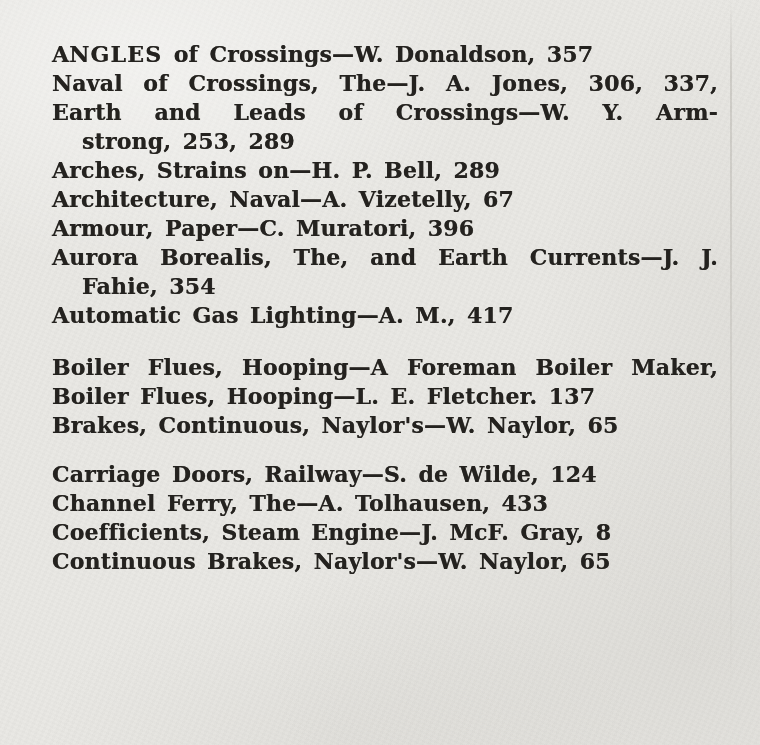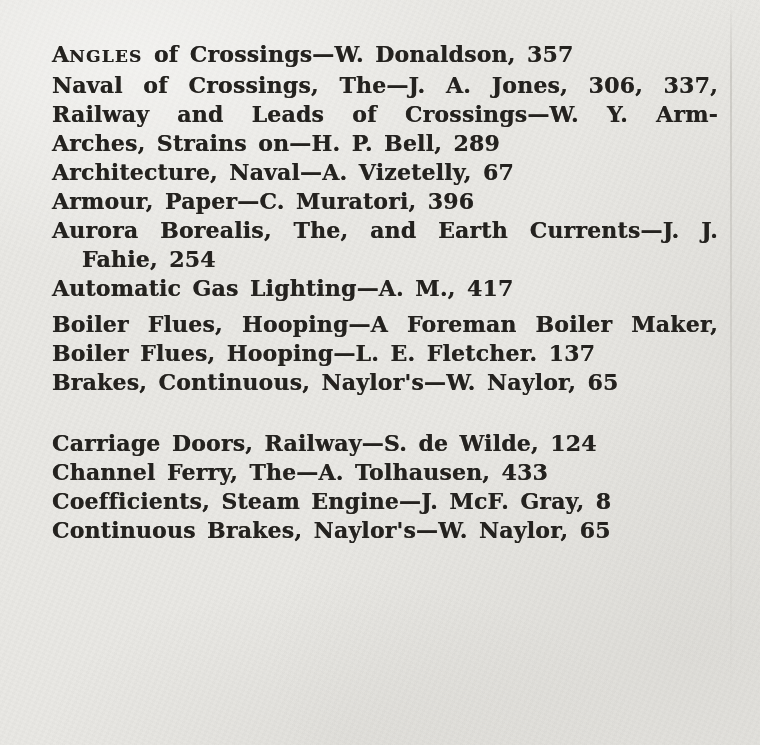--- a/index.html
+++ b/index.html
@@ -40,50 +40,51 @@
     top: 40px;
     width: 666px;
     font-size: 22px;
     line-height: 29px;
     font-weight: bold;
     color: #24221f;
     letter-spacing: 0.2px;
     word-spacing: 0.16em;
     text-shadow: 0.2px 0.2px 0.5px rgba(35,32,28,0.55), -0.2px 0 0.4px rgba(35,32,28,0.30);
   }
-  .group-b { margin-top: 7px; }
-  .group-c { margin-top: 32px; }
+  .group-b { margin-top: 23px; }
+  .group-c { margin-top: 20px; }
   .line { text-align: left; }
   .line.justify {
     text-align: justify;
     text-align-last: justify;
   }
   .line.indent { padding-left: 30px; }
   .sc-small {
-    font-size: 17px;
+    font-size: 22px;
     letter-spacing: 1.2px;
   }
 </style>
 </head>
 <body>
 
 <div class="paper"></div>
 <div class="crease"></div>
 
 <div class="text-column">
 
   <div class="group">
     <div class="line"><span class="sc-lead">A</span><span class="sc-small">NGLES</span><span> of Crossings—W. Donaldson, 357</span></div>
     <div class="line justify">Naval of Crossings, The—J. A. Jones, 306, 337,</div>
-    <div class="line justify">Railway and Leads of Crossings—W. Y. Arm-</div>
+    <div class="line justify">Earth and Leads of Crossings—W. Y. Arm-</div>
+    <div class="line indent">strong, 253, 289</div>
     <div class="line">Arches, Strains on—H. P. Bell, 289</div>
     <div class="line">Architecture, Naval—A. Vizetelly, 67</div>
     <div class="line">Armour, Paper—C. Muratori, 396</div>
     <div class="line justify">Aurora Borealis, The, and Earth Currents—J. J.</div>
-    <div class="line indent">Fahie, 254</div>
+    <div class="line indent">Fahie, 354</div>
     <div class="line">Automatic Gas Lighting—A. M., 417</div>
   </div>
 
   <div class="group group-b">
     <div class="line justify">Boiler Flues, Hooping—A Foreman Boiler Maker,</div>
     <div class="line">Boiler Flues, Hooping—L. E. Fletcher. 137</div>
     <div class="line">Brakes, Continuous, Naylor's—W. Naylor, 65</div>
   </div>
 
   <div class="group group-c">

